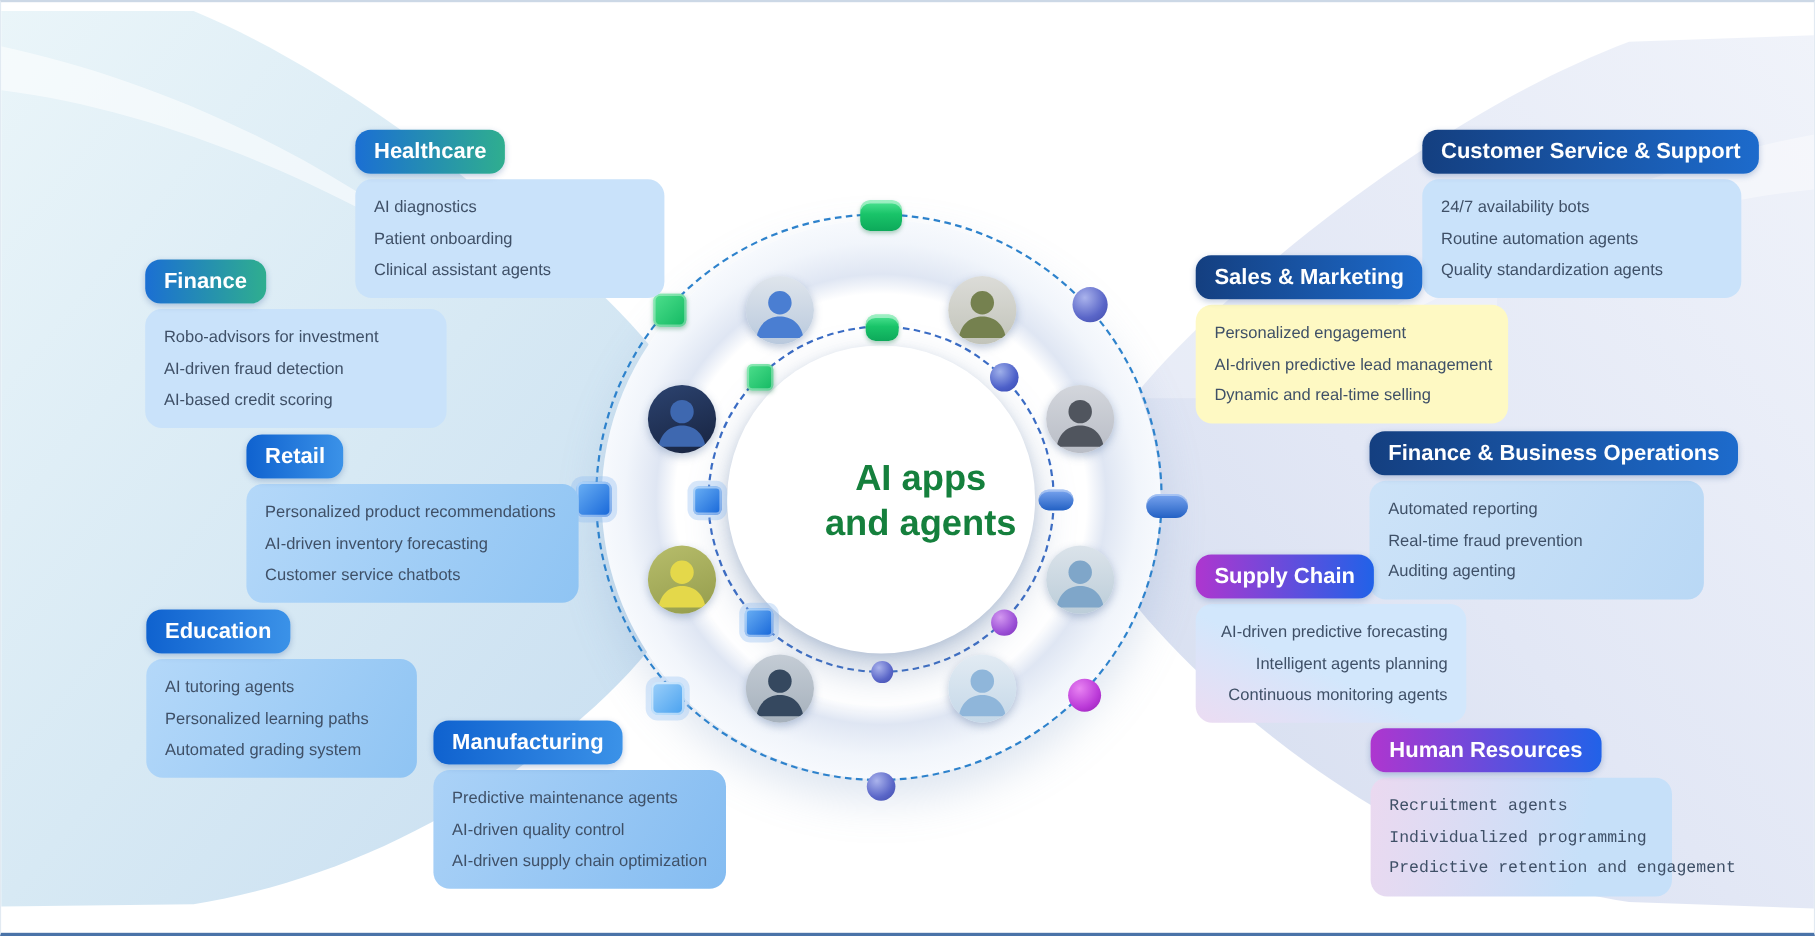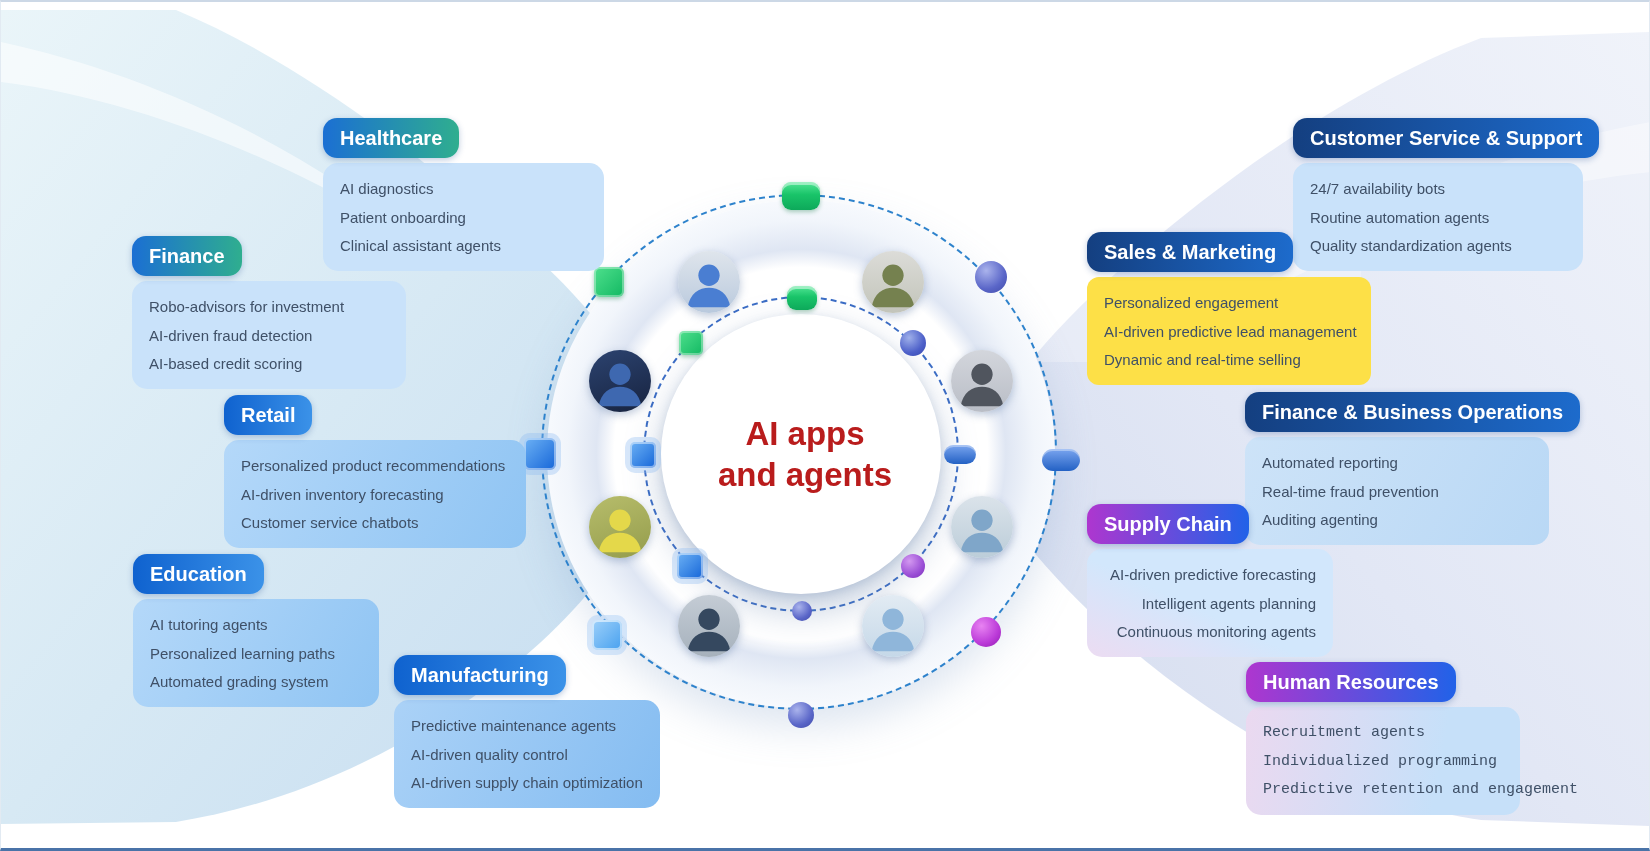--- a/index.html
+++ b/index.html
@@ -24,43 +24,43 @@
   .grad-teal  {background:linear-gradient(90deg,#1b6fd3 0%,#2fae8f 100%);}
   .grad-blue  {background:linear-gradient(90deg,#0f62cf 0%,#3b92e8 100%);}
   .grad-navy  {background:linear-gradient(90deg,#143f80 0%,#1d6bcc 100%);}
   .grad-purp  {background:linear-gradient(90deg,#ae36cf 0%,#2162e8 100%);}
   .cardbody{
     margin-top:5px;border-radius:15px;padding:12px 17px 10px;
     position:relative;z-index:1;
   }
   .cardbody .item{font-size:15px;line-height:28.5px;color:#3f5067;white-space:nowrap;}
   .b-light{background:#c9e2fa;}
-  .b-csm  {background:#fde047;border-radius:12px;}
+  .b-csm  {background:#fef9c3;}
   .b-mid  {background:linear-gradient(120deg,#b4d8f9 0%,#8fc4f3 100%);}
   .b-manu {background:linear-gradient(120deg,#abd2f7 0%,#84bcf1 100%);}
   .b-fbo  {background:linear-gradient(120deg,#cde3f8 0%,#b9d8f5 100%);}
   .b-sc   {background:linear-gradient(25deg,#ecdcf2 0%,#d2e7fc 45%);text-align:right;}
   .b-hr   {background:linear-gradient(100deg,#ebd9f0 0%,#c6e0f9 70%);font-family:Liberation Mono, monospace;}
 
   
   .ring-fill{
     position:absolute;left:546px;top:198px;width:508px;height:508px;border-radius:50%;z-index:1;
     background:radial-gradient(circle,#ffffff 0%,#ffffff 52%,#dfe6f3 57%,#f1f5fb 65%,#f9fbfe 73%,#e3eaf5 83%,#ccd8ec 93%,#d9e2f1 100%);
     box-shadow:0 18px 40px rgba(120,150,195,.25);
   }
   .ring-outer-dash{position:absolute;left:540px;top:192px;width:516px;height:516px;
     border:2px dashed #2d82cc;border-radius:50%;z-index:2;box-sizing:border-box;}
   .ring-inner-dash{position:absolute;left:642px;top:294px;width:316px;height:316px;
     border:2px dashed #3a6cc5;border-radius:50%;z-index:2;box-sizing:border-box;}
   .center-circle{position:absolute;left:660px;top:312px;width:280px;height:280px;border-radius:50%;
     background:#ffffff;z-index:3;
     box-shadow:0 16px 36px rgba(98,126,168,.38),0 3px 10px rgba(98,126,168,.22);}
-  .center-label{position:absolute;left:664px;top:312px;width:280px;height:280px;z-index:4;
+  .center-label{position:absolute;left:696px;top:312px;width:280px;height:280px;z-index:4;
     display:flex;flex-direction:column;justify-content:center;align-items:center;
-    font-weight:700;font-size:33px;line-height:41px;color:#b91c1c;text-align:center;}
+    font-weight:700;font-size:33px;line-height:41px;color:#15803d;text-align:center;}
 
   
   .avatar{position:absolute;width:62px;height:62px;border-radius:50%;overflow:hidden;z-index:4;
     box-shadow:0 3px 8px rgba(70,100,150,.35);}
   .avatar svg{position:absolute;left:0;top:0;width:100%;height:100%;}
   .av1{background:linear-gradient(180deg,#dfe5ec,#b9c9dd);color:#4a7ed2;}
   .av2{background:linear-gradient(180deg,#dcdcd8,#c2c4ba);color:#75814f;}
   .av3{background:linear-gradient(160deg,#2c4370,#17233f);color:#3e68b0;}
   .av4{background:linear-gradient(180deg,#d3d6dc,#b9bdc6);color:#50555e;}
   .av5{background:linear-gradient(160deg,#b7bd6b,#949c4c);color:#e4d84a;}

